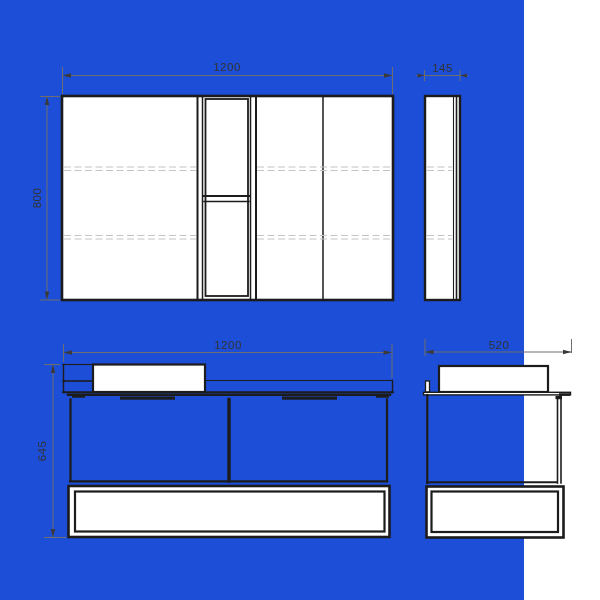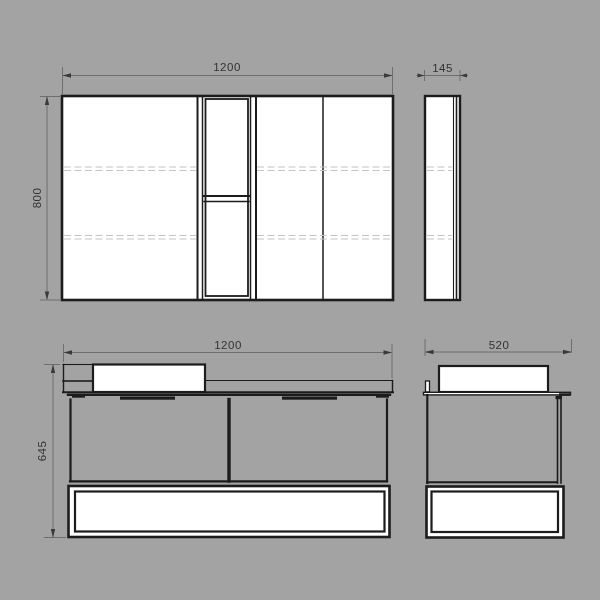--- a/index.html
+++ b/index.html
@@ -4,23 +4,23 @@
 <style>
   html, body {
     margin: 0;
     padding: 0;
     background: #ffffff;
     width: 600px;
     height: 600px;
     overflow: hidden;
   }
   .canvas-wrap {
-    width: 600px;
+    width: 524px;
     height: 600px;
-    background: #a3a3a3;
+    background: #1d4ed8;
   }
   svg { display: block; }
   
   .ln   { stroke: #1c1c1c; fill: none; stroke-linecap: square; }
   .fill-white { fill: #ffffff; }
   
   .dim  { stroke: #6e6e6e; stroke-width: 1; fill: none; stroke-linecap: butt; }
   
   .arw  { fill: #3a3a3a; stroke: none; }
   .blk  { fill: #1c1c1c; stroke: none; }

